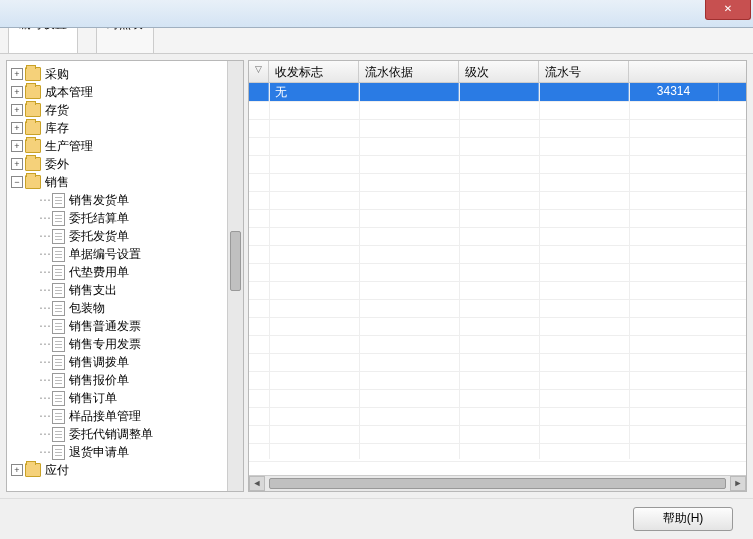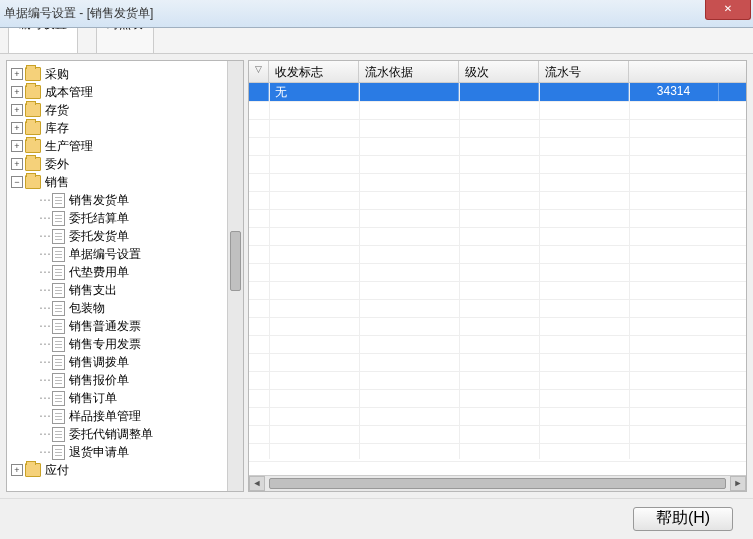--- a/index.html
+++ b/index.html
@@ -223,29 +223,28 @@
   gap: 30px;
   border-top: 1px solid #ddd;
 }
 .btn {
   min-width: 100px;
   height: 24px;
   background: linear-gradient(#fdfdfd,#e4e4e4);
   border: 1px solid #999;
   border-radius: 3px;
   cursor: pointer;
-  font-size: 16px;
+  font-size: 12px;
 }
 .c1{width:90px}.c2{width:100px}.c3{width:80px}.c4{width:90px}.c5{width:90px}
 </style>
 </head>
 <body>
 
 <div class="titlebar">
-  <span class="title">单据编号设置 - [销售发货单]</span>
   <div class="close">✕</div>
 </div>
 
 <div class="tabs">
   <div class="tab active">编号设置</div>
   <div class="tab">对照表</div>
 </div>
 
 <div class="main">
   <div class="tree-panel">

